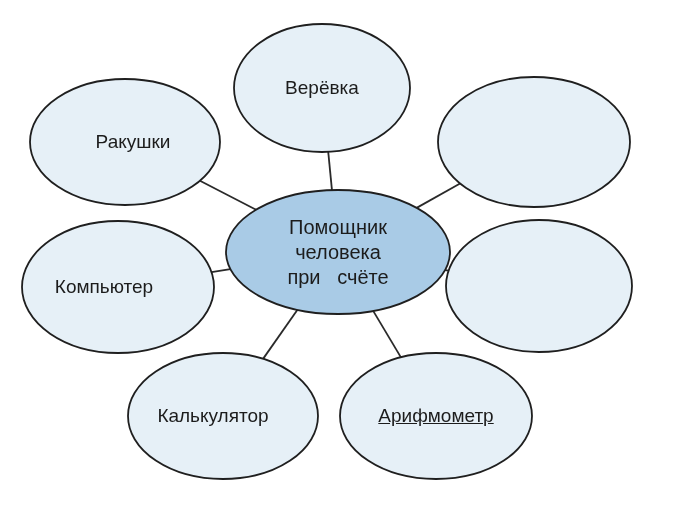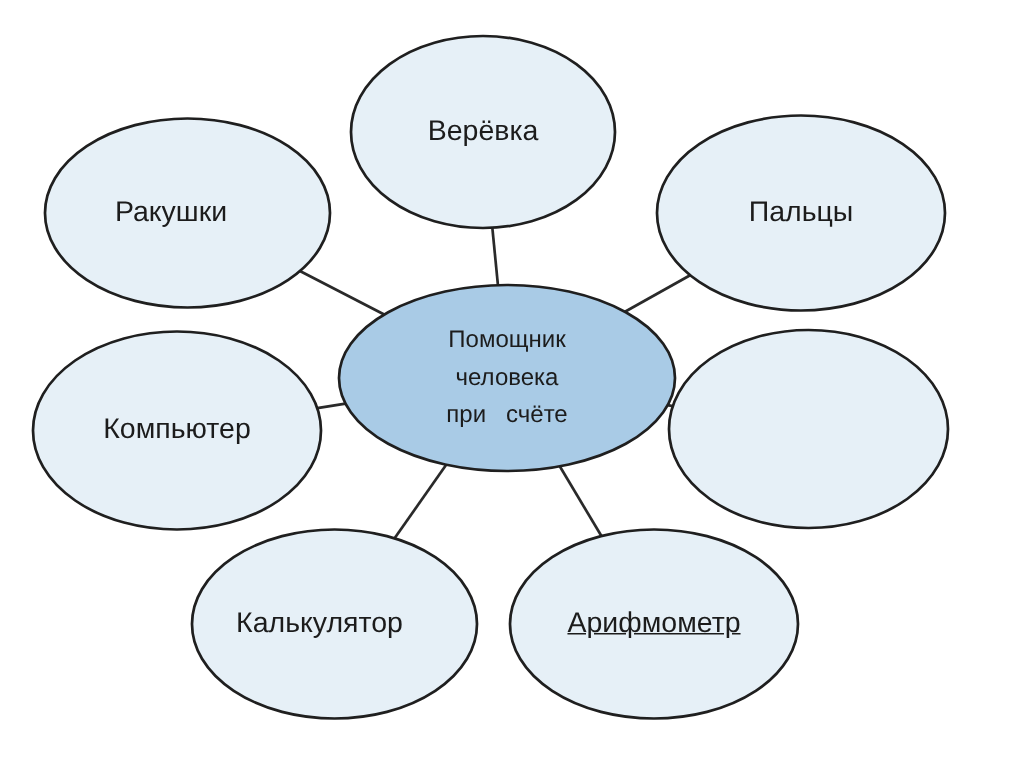--- a/index.html
+++ b/index.html
@@ -19,21 +19,21 @@
     .label {
       position: absolute;
       transform: translate(-50%, -50%);
       text-align: center;
       color: #1c1c1c;
       font-size: 19px;
       line-height: 24px;
       white-space: pre;
       pointer-events: none;
     }
-    .label.center { font-size: 16px; line-height: 25px; }
+    .label.center { font-size: 20px; line-height: 25px; }
   </style>
 </head>
 <body>
 
 <div id="canvas">
   <svg id="diagram" width="673" height="512" viewBox="0 0 673 512">
     <g id="links">
         <line x1="331.960021659897" y1="190.09022201394396" x2="328.22824441512677" y2="151.8395052550495" class="link"></line>
         <line x1="256.1044894224441" y1="209.70654383318708" x2="199.9532576793516" y2="180.70825513957124" class="link"></line>
         <line x1="416.6504268376138" y1="207.859454325829" x2="460.0893321834334" y2="183.48047683582823" class="link"></line>
@@ -52,18 +52,17 @@
         <ellipse cx="436" cy="416" rx="96" ry="63" class="node-ellipse node-outer" fill="#e6f0f7"></ellipse>
         <ellipse cx="338" cy="252" rx="112" ry="62" class="node-ellipse node-center" fill="#a9cbe6"></ellipse>
       </g>
   </svg>
 
   <div class="label center" id="label-center" style="left: 338px; top: 252px;">Помощник
 человека
 при   счёте</div>
 
   <div class="label" id="label-0" style="left: 322px; top: 88px;">Верёвка</div>
-  <div class="label" id="label-1" style="left: 114px; top: 142px; text-align: right;">Ракушки</div>
-  <div class="label" id="label-2" style="left: 534px; top: 142px;">Пальцы</div>
-  <div class="label" id="label-3" style="left: 118px; top: 287px;">Компьютер</div>
+  <div class="label" id="label-1" style="left: 133px; top: 142px; text-align: right;">Ракушки</div>
+  <div class="label" id="label-3" style="left: 104px; top: 287px;">Компьютер</div>
   <div class="label" id="label-5" style="left: 213px; top: 416px;">Калькулятор</div>
   <div class="label" id="label-6" style="left: 436px; top: 416px; text-decoration: underline;">Арифмометр</div>
 </div>
 
 </body></html>

